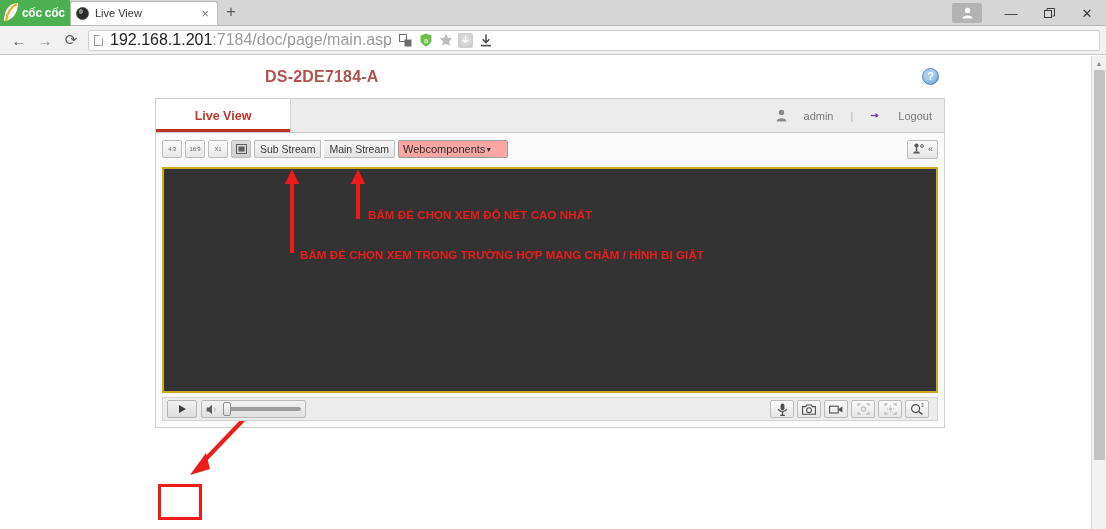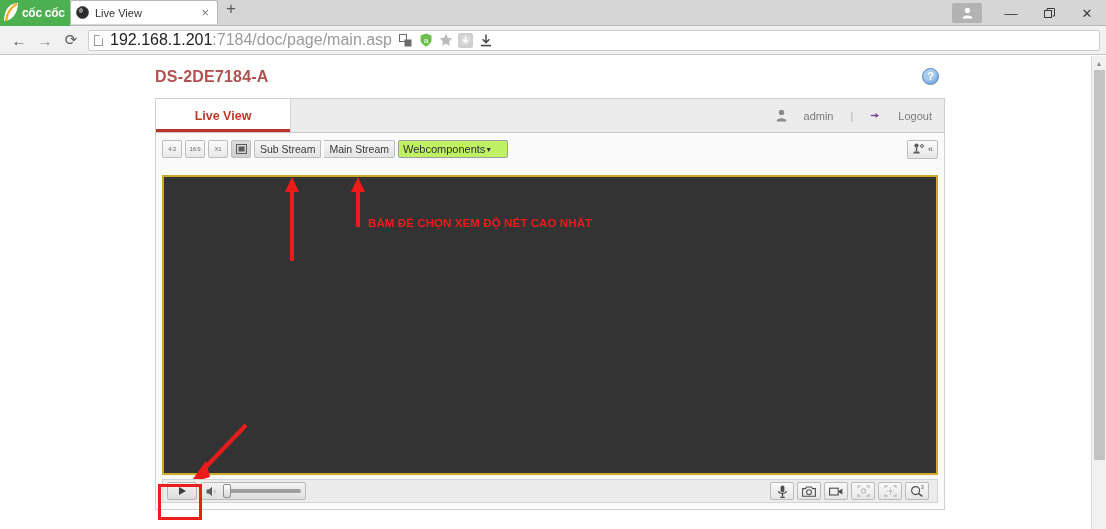--- a/index.html
+++ b/index.html
@@ -9,21 +9,21 @@
     background: #ffffff;
     font-family: "Liberation Sans", sans-serif;
     -webkit-font-smoothing: antialiased;
   }
 
   
   .browser { width: 1106px; height: 529px; position: relative; background:#fff; }
 
   .tabstrip {
     height: 26px; background: #d6d6d6; position: relative;
-    display: flex; align-items: flex-start;
+    display: flex; align-items: center;
     border-bottom: 1px solid #b8b8b8;
   }
   .coccoc-logo {
     width: 70px; height: 26px; background: #4caf50;
     display: flex; align-items: center; position: relative; overflow:hidden;
   }
   .coccoc-logo .leaf {
     position:absolute; left:2px; top:2px; width:18px; height:21px;
   }
   .coccoc-logo .cctext {
@@ -115,21 +115,21 @@
   }
 
   .page { width: 1091px; padding: 0; position: relative; }
 
   .page-head {
     height: 42px; display: flex; align-items: center;
     padding: 0 0 0 155px; position: relative;
   }
   .dev-title {
     font-size: 16px; color: #b0524f; font-weight: bold;
-    letter-spacing: 0.2px; 
+    letter-spacing: 0.2px; margin-left: 110px;
   }
   .help-icon {
     position: absolute; right: 152px; top: 12px;
     width: 17px; height: 17px; border-radius: 50%;
     background: radial-gradient(circle at 40% 32%, #a9cbee 0 40%, #5b93cc 100%);
     border: 1px solid #5287bf;
     color: #fff; font-size: 11px; font-weight: bold;
     display: flex; align-items: center; justify-content: center;
     line-height: 1;
   }
@@ -180,39 +180,39 @@
   .btn-sq.pressed { background: linear-gradient(#dcdcdc,#cfcfcf); }
   .btn-stream {
     height: 18px; padding: 0 5px; font-size: 10.5px; color: #3a3a3a;
     background: linear-gradient(#f6f6f6,#e4e4e4);
     border: 1px solid #bdbdbd;
     display: flex; align-items: center;
   }
   .btn-stream.first { border-top-left-radius:2px; border-bottom-left-radius:2px;}
   .btn-stream.second { border-left:none; border-top-right-radius:2px; border-bottom-right-radius:2px;}
   .sel-wc {
-    height: 18px; min-width: 110px; background: #bef264;
+    height: 18px; min-width: 110px; background: #fca5a5;
     border: 1px solid #9e9e9e; border-radius: 2px;
     display: flex; align-items: center; 
     padding: 1px 4px; font-size: 11px; color: #2d2d2d;
   }
   .sel-wc .caret { font-size: 7px; color:#333; }
   .ptz-btn {
     position: absolute; right: 0; height: 19px; padding: 0 4px;
     background: linear-gradient(#fbfbfb,#e6e6e6);
     border: 1px solid #bdbdbd; border-radius: 2px;
     display: flex; align-items: center; gap: 4px;
     font-size: 9px; color: #5a5a5a;
   }
 
   
   .video-wrap {
-    margin-top: 16px; position: relative;
+    margin-top: 8px; position: relative;
     border: 2px solid #c9ab27; background: #333333;
-    height: 300px;
+    height: 226px;
   }
   .annot {
     position: absolute; color: #ee1b1b; font-size: 11.5px;
     font-weight: bold; white-space: nowrap; letter-spacing: 0.1px;
   }
 
   
   .bottom-bar {
     margin-top: 4px; height: 24px; background: #ececec;
     border: 1px solid #d4d4d4; display: flex; align-items: center;
@@ -407,20 +407,21 @@
             <path d="M8 0 L15 15 L1 15 Z" fill="#ee1b1b"></path>
           </svg>
 
           <svg style="position:absolute;left:186px;top:0px;" width="16" height="50">
             <path d="M8 50 V13" stroke="#ee1b1b" stroke-width="4" fill="none"></path>
             <path d="M8 0 L15 15 L1 15 Z" fill="#ee1b1b"></path>
           </svg>
 
           <span class="annot" style="left:204px; top:40px;">BẤM ĐỂ CHỌN XEM ĐỘ NÉT CAO NHẤT</span>
 
+          <span class="annot" style="left:136px; top:80px;">BẤM ĐỂ CHỌN XEM TRONG TRƯỜNG HỢP MẠNG CHẬM / HÌNH BỊ GIẬT</span>
 
 
           <svg style="position:absolute;left:20px;top:244px;" width="90" height="62">
             <path d="M62 4 L18 50" stroke="#ee1b1b" stroke-width="4" fill="none"></path>
             <path d="M6 62 L22 40 L26 56 Z" fill="#ee1b1b"></path>
           </svg>
         </div>
 
         <div class="bottom-bar">
           <span class="play-btn">

